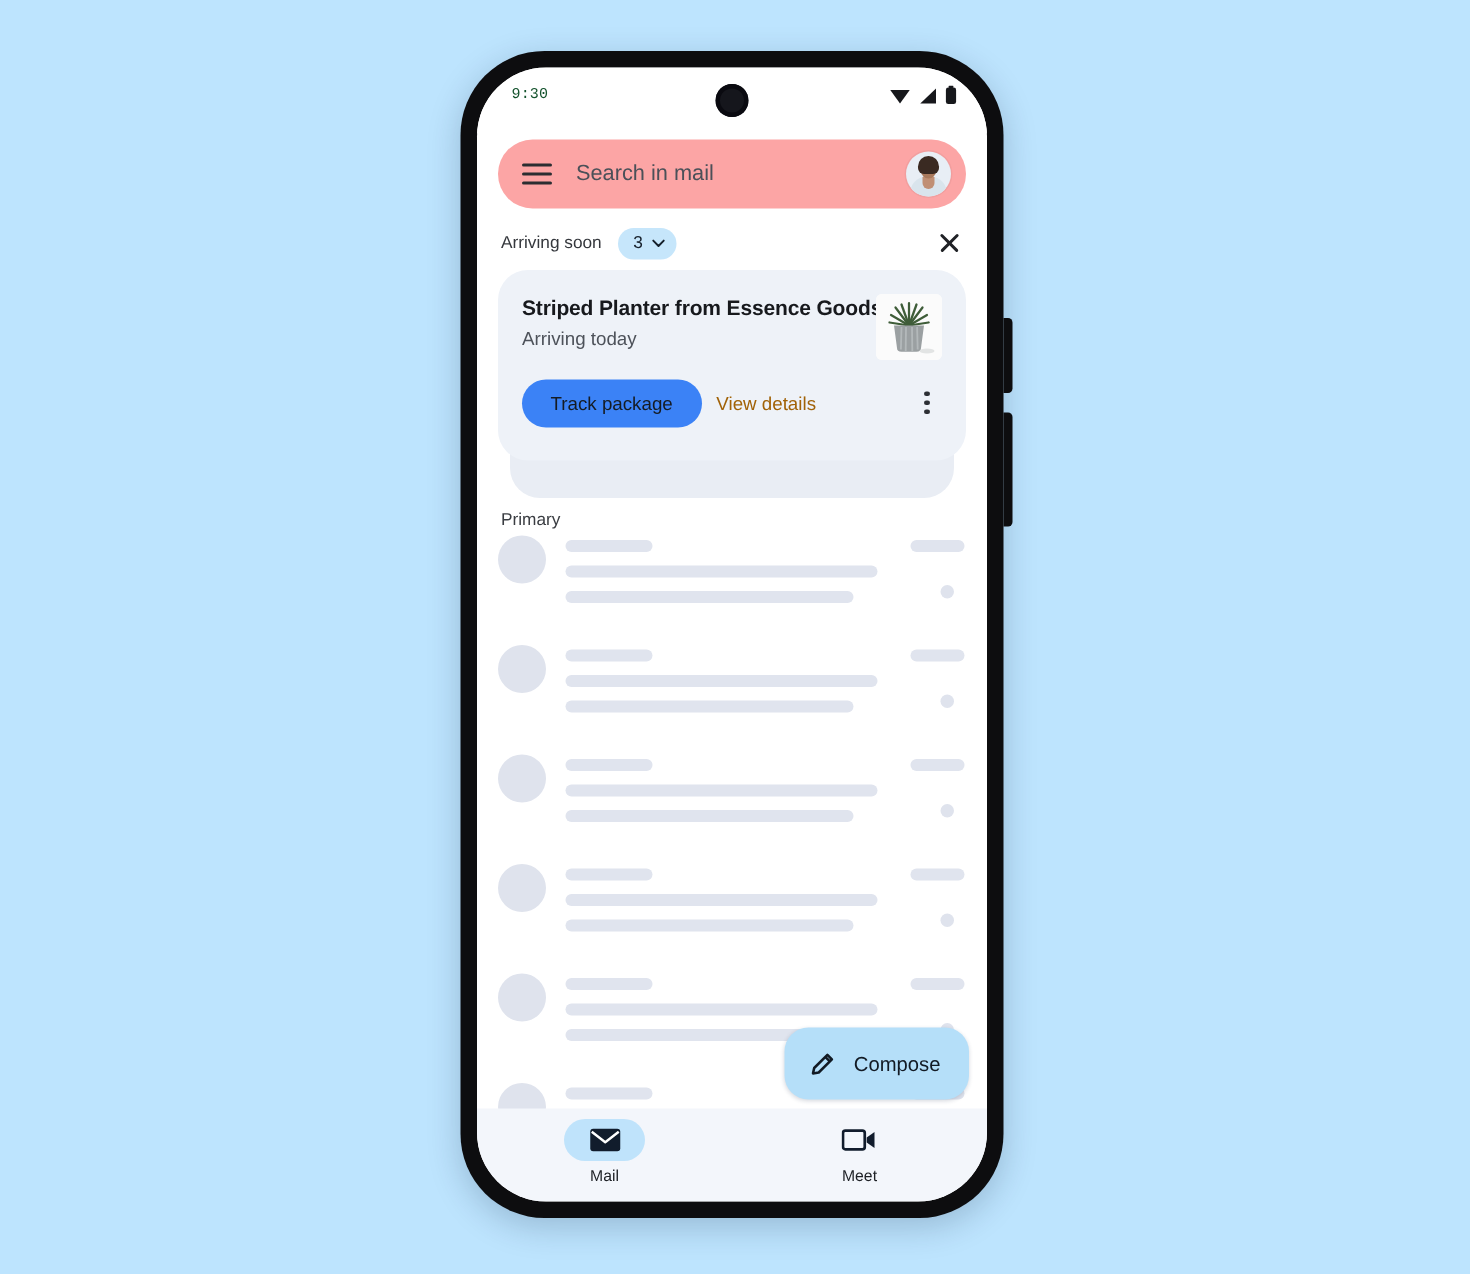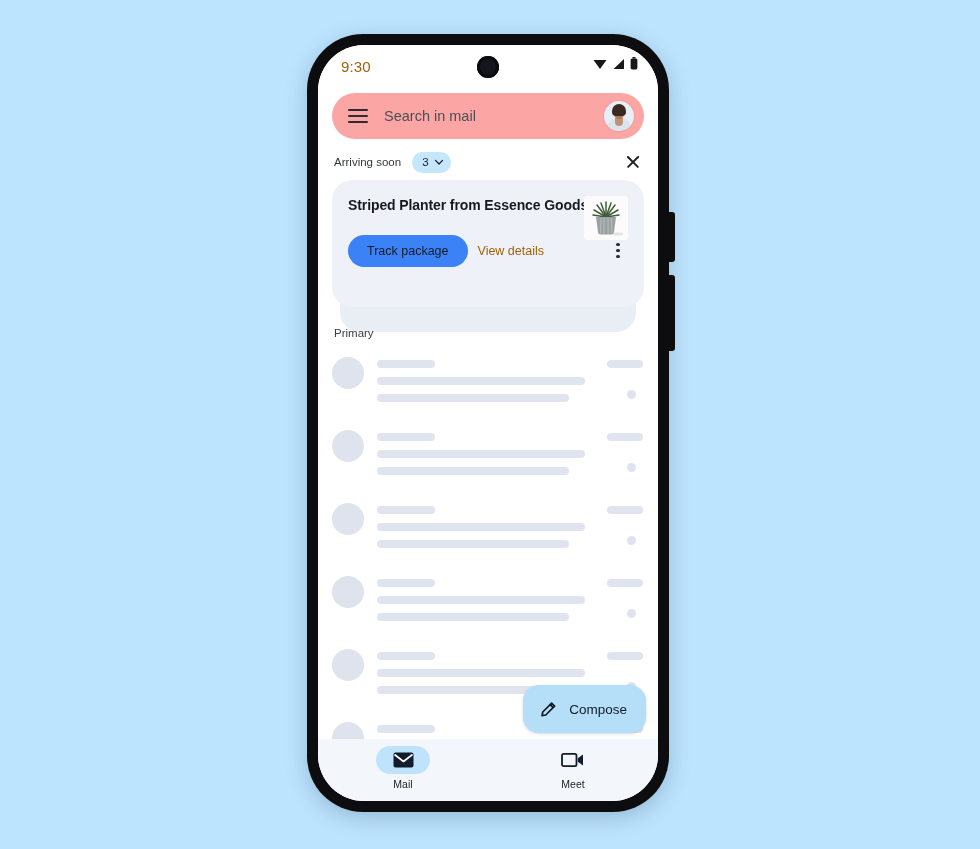--- a/index.html
+++ b/index.html
@@ -60,23 +60,24 @@
   
   #status-bar {
     position: relative;
     height: 44px;
     background: #ffffff;
   }
   #status-time {
     position: absolute;
     left: 23px;
     top: 13px;
-    font-size: 15px;
-    color: #a16207;
+    font-size: 10px;
+    color: #14532d;
     letter-spacing: 0.1px;
+    font-family: Liberation Mono, monospace;
   }
   #camera-punch-hole {
     position: absolute;
     left: 159px;
     top: 11px;
     width: 22px;
     height: 22px;
     border-radius: 50%;
     background: #15161c;
     box-shadow: inset 0 0 0 3px #0a0a10;
@@ -288,21 +289,21 @@
     width: 3.2px; height: 3.2px;
     border-radius: 50%;
     background: #2c2f34;
     display: block;
   }
 
   
   #primary-section-label {
     position: absolute;
     left: 16px;
-    top: 282px;
+    top: 296px;
     font-size: 11.5px;
     color: #3a3d42;
   }
   #message-list {
     position: absolute;
     left: 0;
     top: 304px;
     width: 340px;
     height: 408px;
     overflow: hidden;
@@ -447,20 +448,21 @@
     <div id="dismiss-happening-soon">
         <i></i>
         <i></i>
       </div>
   </div>
 
   <div id="card-stack">
     <div id="package-card-behind"></div>
     <div id="package-card">
       <div id="package-title">Striped Planter from Essence Goods</div>
+      <div id="package-subtitle">Arriving today</div>
 
       <div id="package-thumbnail">
         <svg width="44" height="44" viewBox="0 0 44 44">
           <rect width="44" height="44" fill="#fbfbfb"></rect>
           <g stroke="#3f5d39" stroke-width="1.5" stroke-linecap="round">
             <path d="M22 21 L13 9"></path>
               <path d="M22 21 L17 7"></path>
               <path d="M22 21 L22 6"></path>
             <path d="M22 21 L27 7"></path>
               <path d="M22 21 L31 9"></path>

